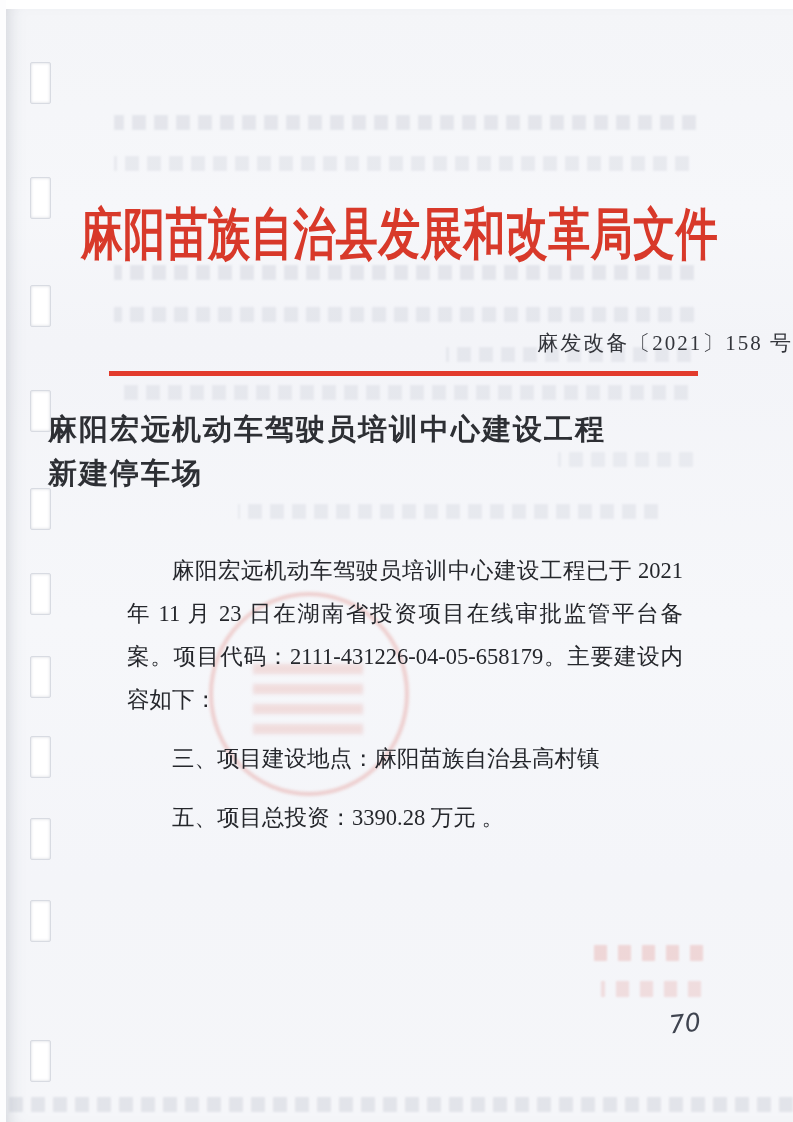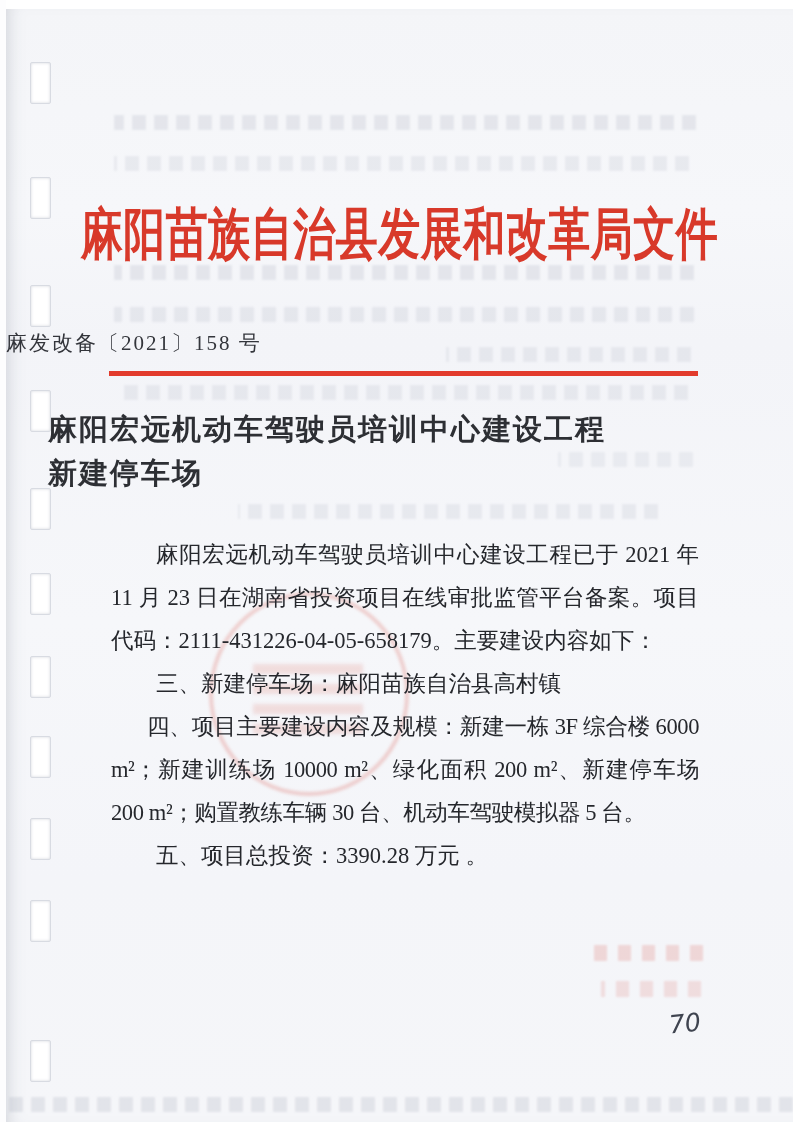--- a/index.html
+++ b/index.html
@@ -44,38 +44,38 @@
     filter:blur(1.5px);
   }
   .agency-title{
     position:absolute;left:0;width:100%;top:188px;
     text-align:center;font-weight:bold;font-size:42px;letter-spacing:.5px;
     transform:scaleY(1.33);transform-origin:top center;
     white-space:nowrap;
   }
   .doc-number{
     position:absolute;left:0;width:100%;top:320px;
-    text-align:left;font-size:21px;color:#33353b;letter-spacing:2px;
+    text-align:right;font-size:21px;color:#33353b;letter-spacing:2px;
   }
   .red-rule{
     position:absolute;left:103px;top:362px;width:589px;height:5px;
   }
   .doc-title{
     position:absolute;left:0;width:100%;top:398px;text-align:left;
     font-family:"Liberation Sans","DejaVu Sans",sans-serif;
     font-weight:bold;color:#2d2f34;font-size:29px;letter-spacing:2px;
     line-height:44px;
     margin-left:42px;
   }
   .body-text{
     position:absolute;left:105px;top:524px;width:588px;
     font-size:22.5px;color:#25272c;line-height:43px;
     text-align:justify;
   }
-  .body-text p{margin:0;text-indent:2em;}
+  .body-text p{margin:16px;text-indent:2em;}
   .body-text p.p-indent-sm{text-indent:1.6em;letter-spacing:-0.4px;}
   .handwritten{
     position:absolute;left:663px;top:1000px;
     font-family:"DejaVu Sans",sans-serif;font-style:italic;
     font-size:25px;color:#3f4450;transform:rotate(-6deg);
   }
   .edge-top{position:absolute;left:0;top:0;width:100%;height:9px;background:#ffffff;}
   .edge-left{position:absolute;left:0;top:0;width:6px;height:100%;background:#fdfdfe;}
 </style>
 </head>
@@ -105,22 +105,21 @@
 
   <div class="red-rule" id="redRule" style="background: rgb(226, 59, 44);"></div>
 
   <div class="doc-title">
     <div>麻阳宏远机动车驾驶员培训中心建设工程</div>
     <div>新建停车场</div>
   </div>
 
   <div class="body-text">
     <p>麻阳宏远机动车驾驶员培训中心建设工程已于 2021 年 11 月 23 日在湖南省投资项目在线审批监管平台备案。项目代码：2111-431226-04-05-658179。主要建设内容如下：</p>
-    <p>三、新建停车场：麻阳苗族自治县高村镇</p>
-    <p class="p-indent-sm">四、项目主要建设内容及规模：新建一栋 3F 综合楼 6000 m²；新建训练场 10000 m²、绿化面积 200 m²、新建停车场 200 m²；购置教练车辆 30 台、机动车驾驶模拟器 5 台。</p>
+    <p>三、项目建设地点：麻阳苗族自治县高村镇</p>
     <p>五、项目总投资：3390.28 万元 。</p>
   </div>
 
   <div class="handwritten">70</div>
 
   <div class="hole" style="top:53px;"></div>
   <div class="hole" style="top:168px;"></div>
   <div class="hole" style="top:276px;"></div>
   <div class="hole" style="top:381px;"></div>
   <div class="hole" style="top:479px;"></div>

